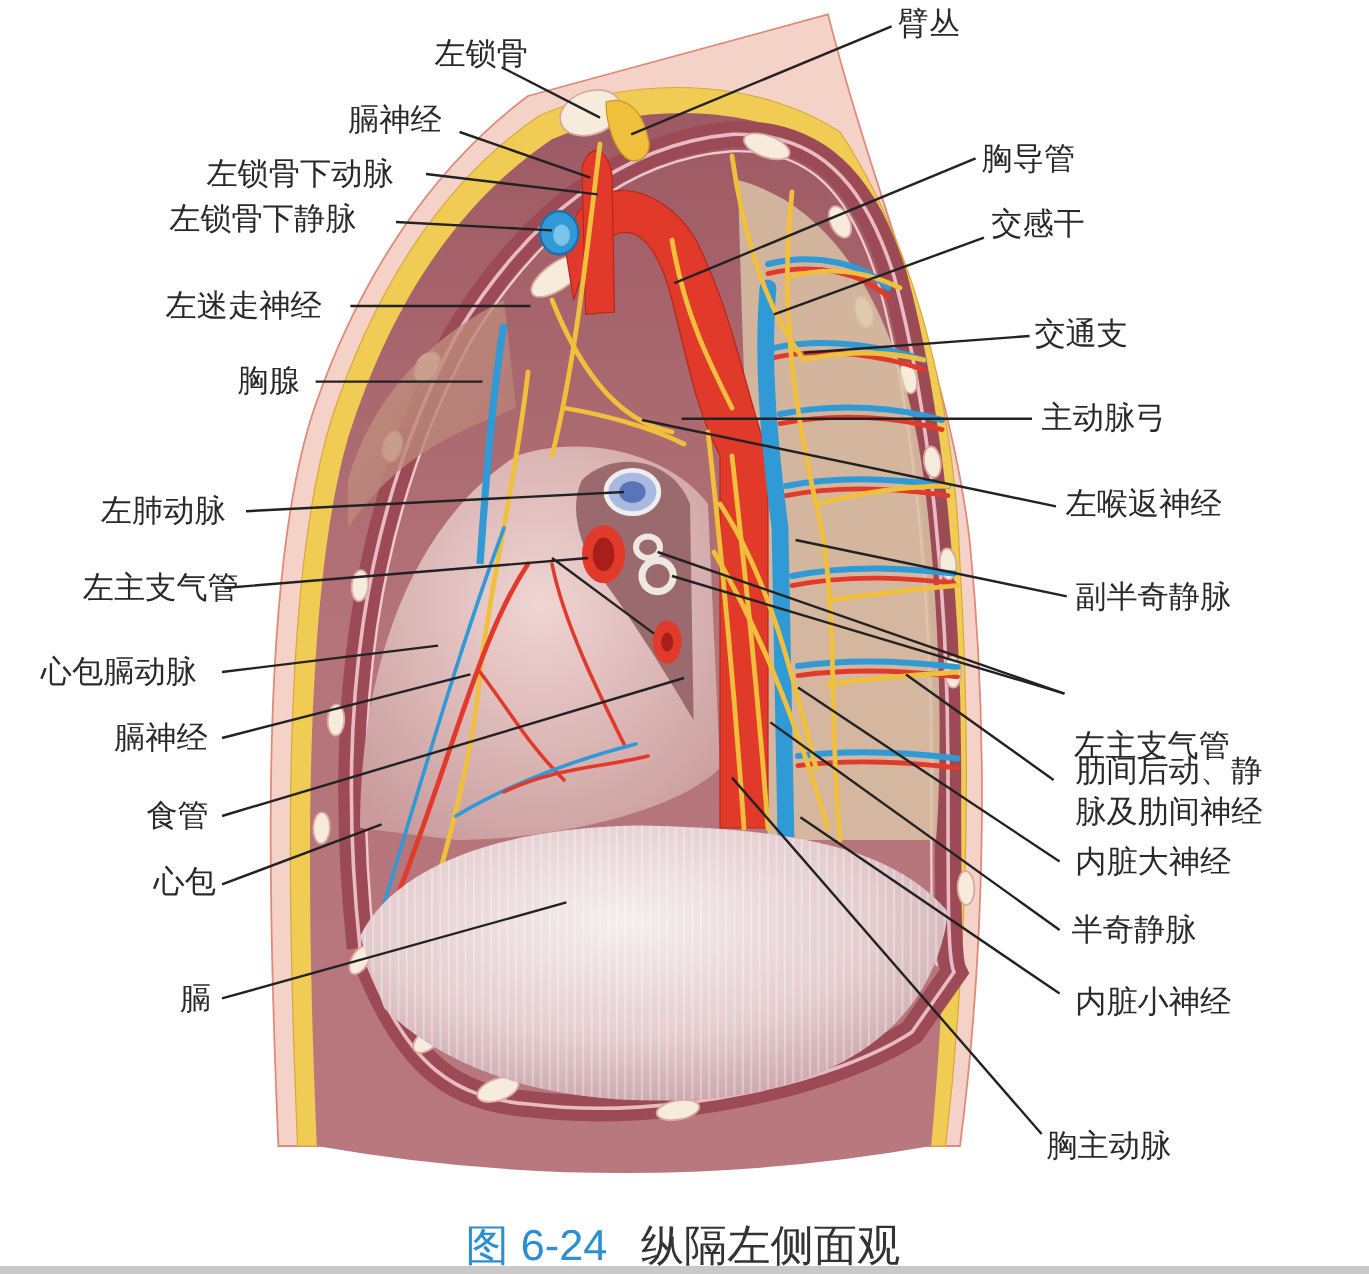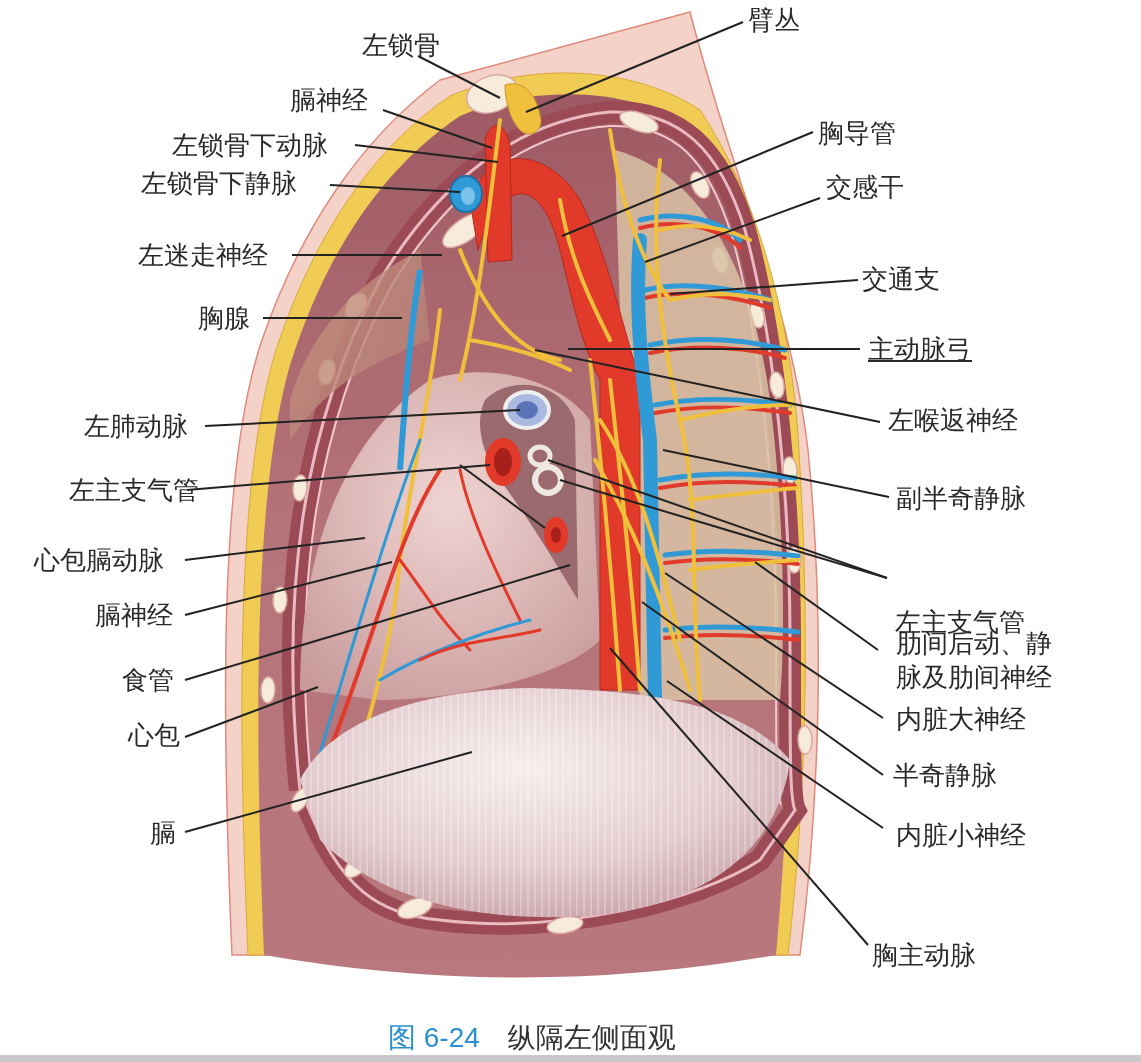--- a/index.html
+++ b/index.html
@@ -3,21 +3,21 @@
 <meta charset="utf-8">
 <style>
   html, body { margin: 0; padding: 0; background: #ffffff; }
   body { width: 1141px; height: 1062px; position: relative; overflow: hidden;
          font-family: "DejaVu Sans", "Liberation Sans", sans-serif; }
   #figure { position: absolute; left: 0; top: 0; width: 1141px; height: 1062px; }
   .label { position: absolute; font-size: 26px; color: #2a2a2a; white-space: nowrap;
            line-height: 30px; letter-spacing: 0px; }
   .label.r { text-align: right; }
   .label.two { line-height: 34px; white-space: pre-line; }
-  #caption { position: absolute; left: 388px; top: 1020px; font-size: 28px; line-height: 36px;
+  #caption { position: absolute; left: 388px; top: 1020px; font-size: 36px; line-height: 36px;
              white-space: nowrap; }
   #caption .num { color: #2b8fd0; font-family: "Liberation Sans", sans-serif; }
   #caption .title { color: #333333; margin-left: 28px; }
   #bottom-bar { position: absolute; left: 0; top: 1055px; width: 1141px; height: 7px; background: #c9c9c9; }
 </style>
 </head>
 <body>
 
 <svg id="figure" viewBox="0 0 1141 1062" xmlns="http://www.w3.org/2000/svg">
   <defs>
@@ -194,21 +194,21 @@
 <div class="label r" style="left:34px; top:545px;">心包膈动脉</div>
 <div class="label r" style="left:95px; top:600px;">膈神经</div>
 <div class="label r" style="left:122px; top:665px;">食管</div>
 <div class="label r" style="left:128px; top:720px;">心包</div>
 <div class="label r" style="left:150px; top:818px;">膈</div>
 
 <div class="label" style="left:748px; top:5px;">臂丛</div>
 <div class="label" style="left:818px; top:118px;text-align:center;">胸导管</div>
 <div class="label" style="left:826px; top:172px;">交感干</div>
 <div class="label" style="left:862px; top:264px;">交通支</div>
-<div class="label" style="left:868px; top:334px;text-decoration:underline;">主动脉弓</div>
+<div class="label" style="left:868px; top:334px;">主动脉弓</div>
 <div class="label" style="left:888px; top:405px;">左喉返神经</div>
 <div class="label" style="left:896px; top:483px;">副半奇静脉</div>
 <div class="label" style="left:895px; top:563px;margin-top:44px;">左主支气管</div>
 <div class="label two" style="left:896px; top:626px;">肋间后动、静
 脉及肋间神经</div>
 <div class="label" style="left:896px; top:704px;">内脏大神经</div>
 <div class="label" style="left:893px; top:760px;">半奇静脉</div>
 <div class="label" style="left:896px; top:820px;">内脏小神经</div>
 <div class="label" style="left:872px; top:940px;">胸主动脉</div>
 

